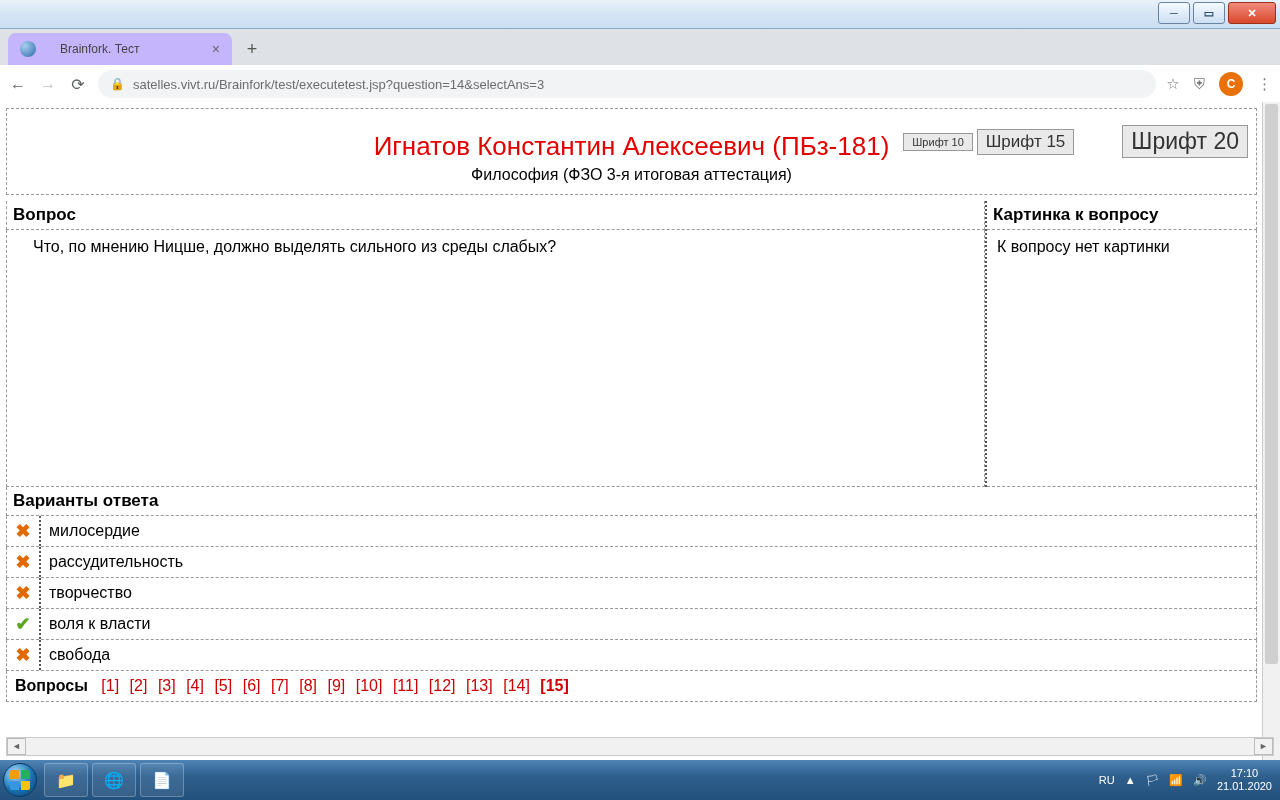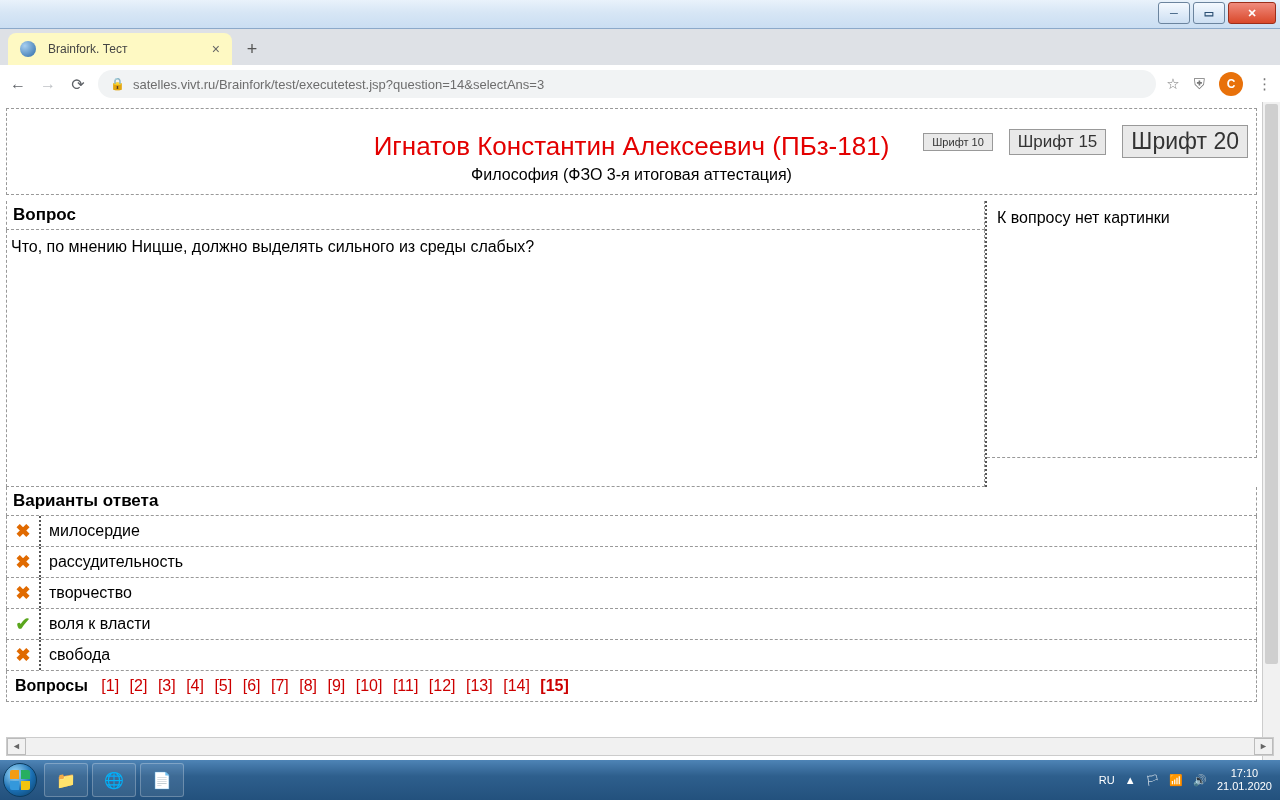--- a/index.html
+++ b/index.html
@@ -6,48 +6,48 @@
   .screen{width:1280px;height:800px;position:relative;background:#d6e4f2;}
   
   .win-titlebar{height:28px;background:linear-gradient(#e9f2fb,#d7e6f5 45%,#cadef2);border-bottom:1px solid #8ca9c9;position:relative;}
   .win-btns{position:absolute;right:4px;top:2px;display:flex;gap:3px;}
   .win-btn{width:30px;height:20px;border:1px solid #6b849e;border-radius:3px;display:flex;align-items:center;justify-content:center;font-size:11px;font-weight:bold;}
   .win-min{background:linear-gradient(#f4f9ff,#cddff2);color:#2b4f73;}
   .win-max{background:linear-gradient(#f4f9ff,#cddff2);color:#2b4f73;}
   .win-close{width:46px;background:linear-gradient(#f08b7d,#d9482a);color:#fff;border-color:#9c2e1a;}
   
   .tabstrip{height:36px;background:#dee1e6;display:flex;align-items:flex-end;padding-left:8px;}
-  .tab{display:flex;align-items:center;gap:12px;background:#fef9c3;height:32px;border-radius:8px 8px 0 0;padding:0 12px;min-width:200px;font-size:12px;color:#444;}
+  .tab{display:flex;align-items:center;gap:24px;background:#c4b5fd;height:32px;border-radius:8px 8px 0 0;padding:0 12px;min-width:200px;font-size:12px;color:#444;}
   .favicon{width:16px;height:16px;border-radius:50%;background:radial-gradient(circle at 30% 30%,#a7cff0,#2b6aa7);}
   .tab-close{font-size:14px;color:#666;margin-left:auto;}
   .newtab{width:28px;height:28px;border-radius:50%;display:flex;align-items:center;justify-content:center;font-size:18px;color:#555;margin-left:6px;margin-bottom:2px;}
   
   .addrbar{height:38px;background:#fff;border-bottom:1px solid #dadce0;display:flex;align-items:center;padding:0 8px;gap:10px;}
   .nav-icn{width:20px;display:flex;align-items:center;justify-content:center;color:#5f6368;font-size:16px;}
   .nav-icn.dis{color:#bfc2c6;}
   .omnibox{flex:1;height:28px;background:#f1f3f4;border-radius:14px;display:flex;align-items:center;padding:0 12px;font-size:13px;color:#6d6d6d;gap:8px;}
   .lock{color:#6d6d6d;font-size:12px;}
   .addr-icons{display:flex;align-items:center;gap:14px;color:#777;font-size:15px;}
   .avatar{width:24px;height:24px;border-radius:50%;background:#e8710a;color:#fff;display:flex;align-items:center;justify-content:center;font-size:12px;font-weight:bold;}
   
   .page{position:absolute;left:0;right:0;top:102px;bottom:40px;background:#fff;overflow:hidden;}
   .pg-inner{padding:6px;}
   .hdr{border:1px dashed #999;padding:6px 8px 10px;position:relative;text-align:center;}
   .student{color:#e30000;font-size:26px;margin-top:16px;}
   .course{font-size:16px;margin-top:4px;}
-  .font-btns{position:absolute;right:8px;top:16px;display:flex;gap:16px;align-items:center;}
+  .font-btns{position:absolute;right:8px;top:16px;display:flex;gap:4px;align-items:center;}
   .fbtn{background:#e9e9e9;border:1px solid #999;padding:2px 8px;color:#333;font-family:inherit;}
   .fb10{font-size:11px;}
   .fb15{font-size:17px;}
-  .fb20{font-size:23px;}
+  .fb20{font-size:23px;margin-left:44px;}
   .qrow{display:flex;margin-top:6px;}
   .qcol{flex:1;}
   .picol{width:270px;border-left:2px dotted #555;}
   .shead{font-weight:bold;font-size:17px;border:1px dashed #999;border-top:none;padding:4px 6px;}
-  .qbody{border:1px dashed #999;border-top:none;height:240px;padding:8px 4px;font-size:16px;}
+  .qbody{border:1px dashed #999;border-top:none;height:240px;padding:8px 26px;font-size:16px;}
   .picbody{border:1px dashed #999;border-top:none;border-left:none;height:240px;padding:8px 10px;font-size:16px;}
   .picol .shead{border-left:none;}
   .anshead{font-weight:bold;font-size:17px;border:1px dashed #999;border-top:none;padding:4px 6px;margin-top:0;}
   .answers{;}
   .ansrow{display:flex;align-items:center;border:1px dashed #999;border-top:none;}
   .ansicon{width:32px;display:flex;align-items:center;justify-content:center;border-right:2px dotted #555;align-self:stretch;}
   .anslabel{padding:6px 8px;font-size:16px;flex:1;}
   .cross{color:#e06a00;font-size:18px;font-weight:bold;}
   .check{color:#5aa61d;font-size:18px;font-weight:bold;}
   .qnav{border:1px dashed #999;border-top:none;padding:6px 8px;font-size:16px;}
@@ -130,20 +130,21 @@
           <button class="fbtn fb20">Шрифт 20</button>
         </div>
       </div>
 
       <div class="qrow">
         <div class="qcol">
           <div class="shead">Вопрос</div>
           <div class="qbody">Что, по мнению Ницше, должно выделять сильного из среды слабых?</div>
         </div>
         <div class="picol">
+          <div class="shead">Картинка к вопросу</div>
           <div class="picbody">К вопросу нет картинки</div>
         </div>
       </div>
 
       <div class="anshead">Варианты ответа</div>
       <div class="answers" id="answers-container">
           <div class="ansrow">
             <div class="ansicon">
               <span class="cross">✖</span>
             </div>

